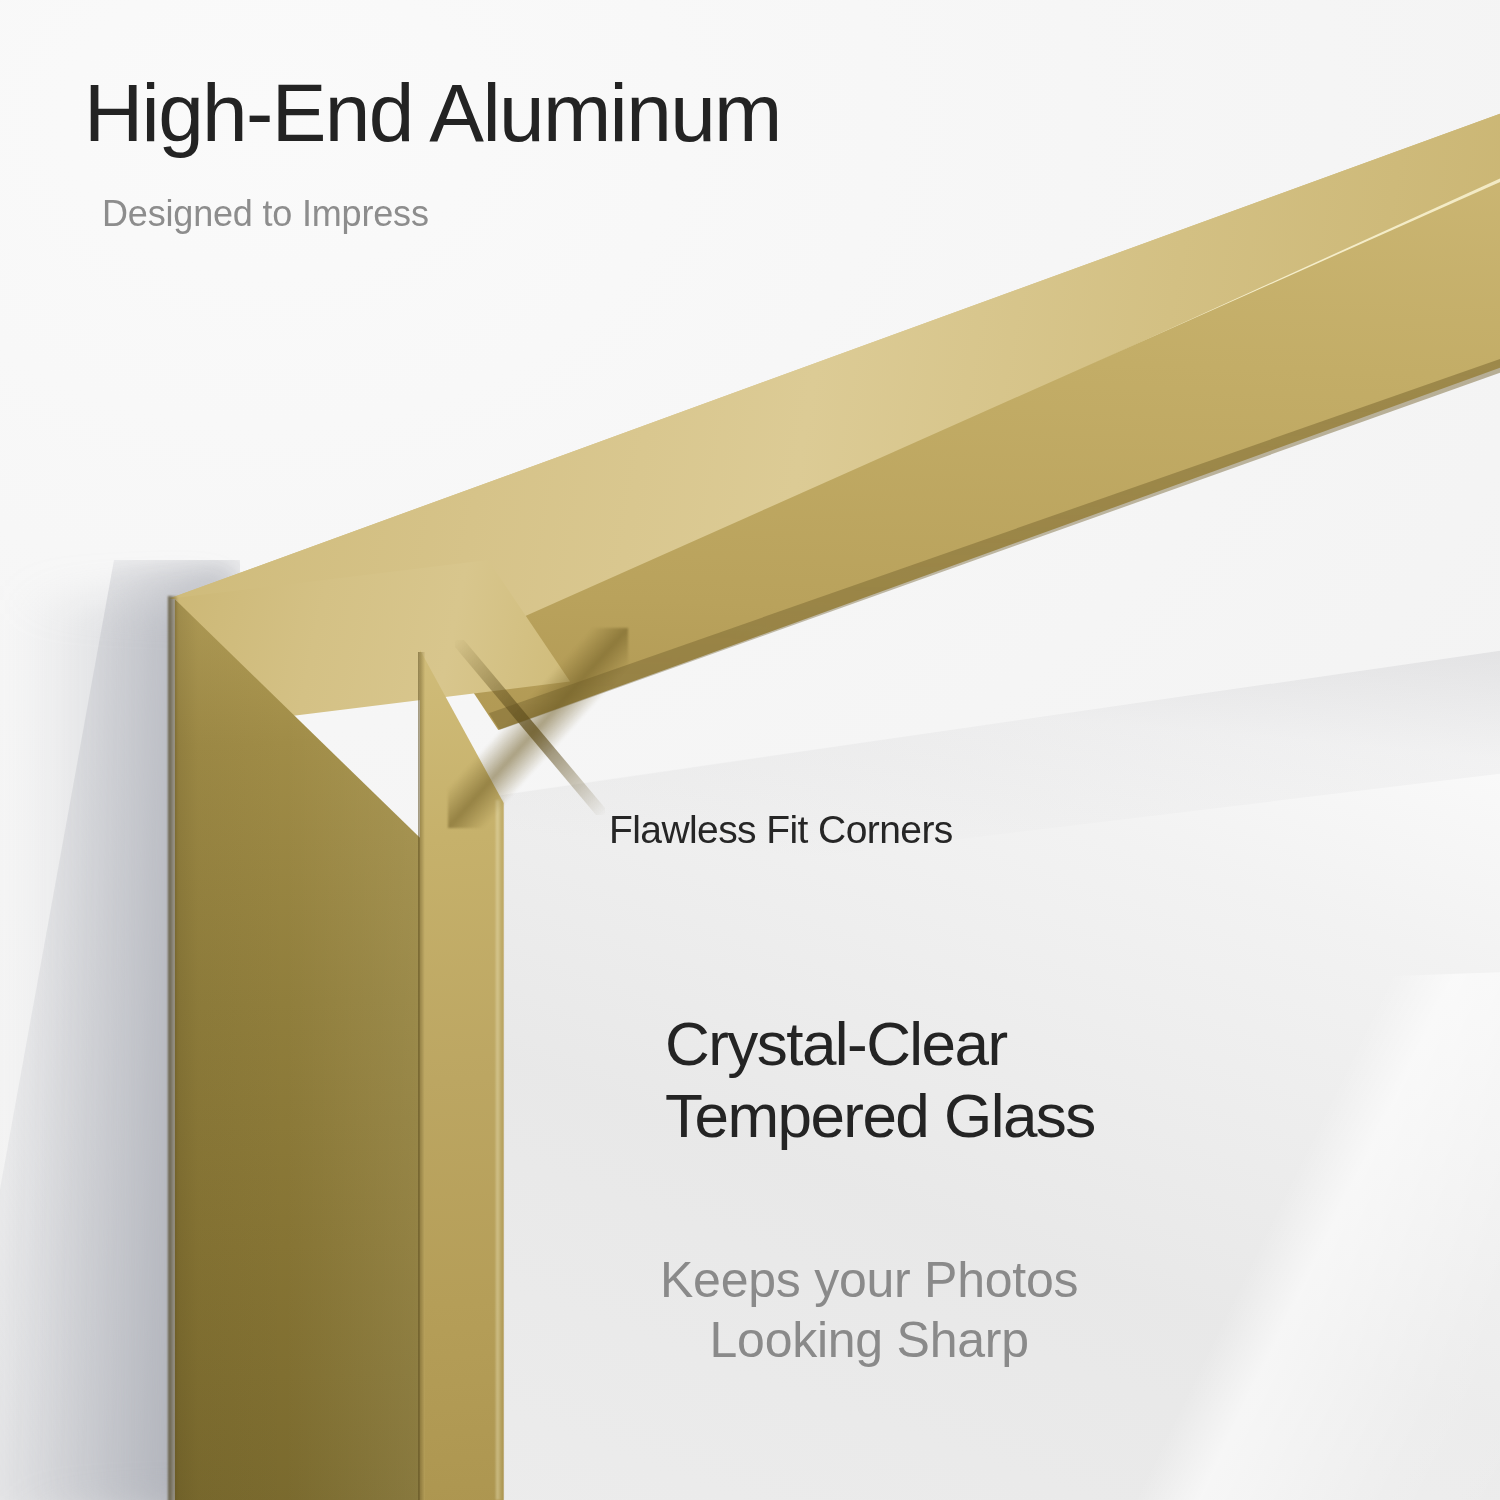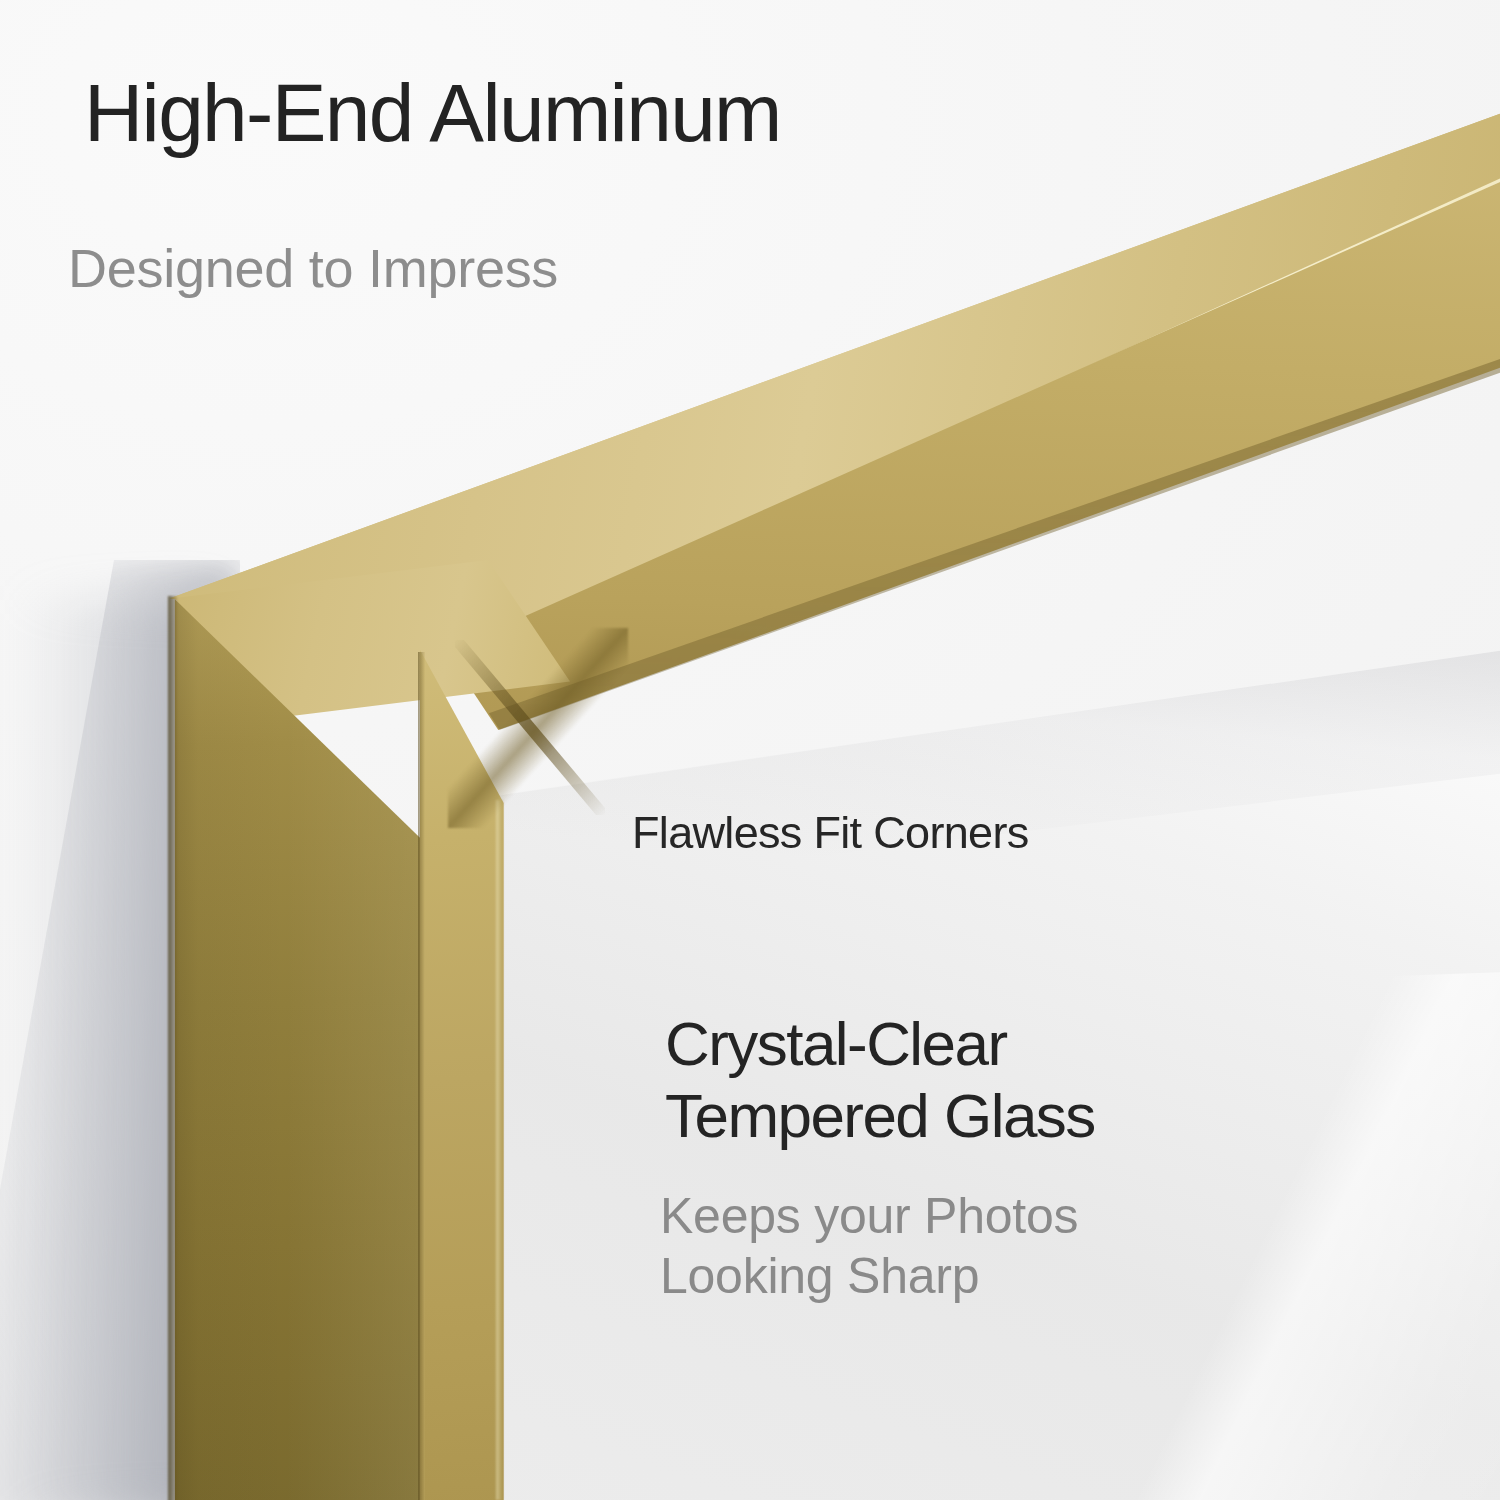--- a/index.html
+++ b/index.html
@@ -295,54 +295,54 @@
   .headline {
     left: 84px;
     top: 72px;
     font-size: 82px;
     font-weight: 400;
     color: #232323;
     line-height: 1.0;
     letter-spacing: -0.02em;
   }
   .subhead {
-    left: 68px;
+    left: 102px;
     top: 196px;
-    font-size: 54px;
+    font-size: 36px;
     font-weight: 400;
     color: #8d8d8d;
     line-height: 1.0;
     letter-spacing: -0.005em;
-    margin-top: 45px;
   }
   .callout-corners {
-    left: 632px;
+    left: 609px;
     top: 810px;
-    font-size: 45px;
+    font-size: 39px;
     font-weight: 400;
     color: #262626;
     line-height: 1.0;
   }
   .glass-title {
     left: 665px;
     top: 1008px;
     font-size: 62px;
     font-weight: 400;
     color: #242424;
     line-height: 1.16;
     letter-spacing: -0.025em;
   }
   .glass-sub {
     left: 660px;
-    top: 1186px;
+    top: 1250px;
     font-size: 50px;
     font-weight: 400;
     color: #8a8a8a;
     line-height: 1.20;
     letter-spacing: -0.005em;
+    text-align: center;
   }
 </style>
 </head>
 <body>
 
 <div id="scene">
 
   <div class="bg-plate"></div>
 
   <div class="wall-shadow"></div>

